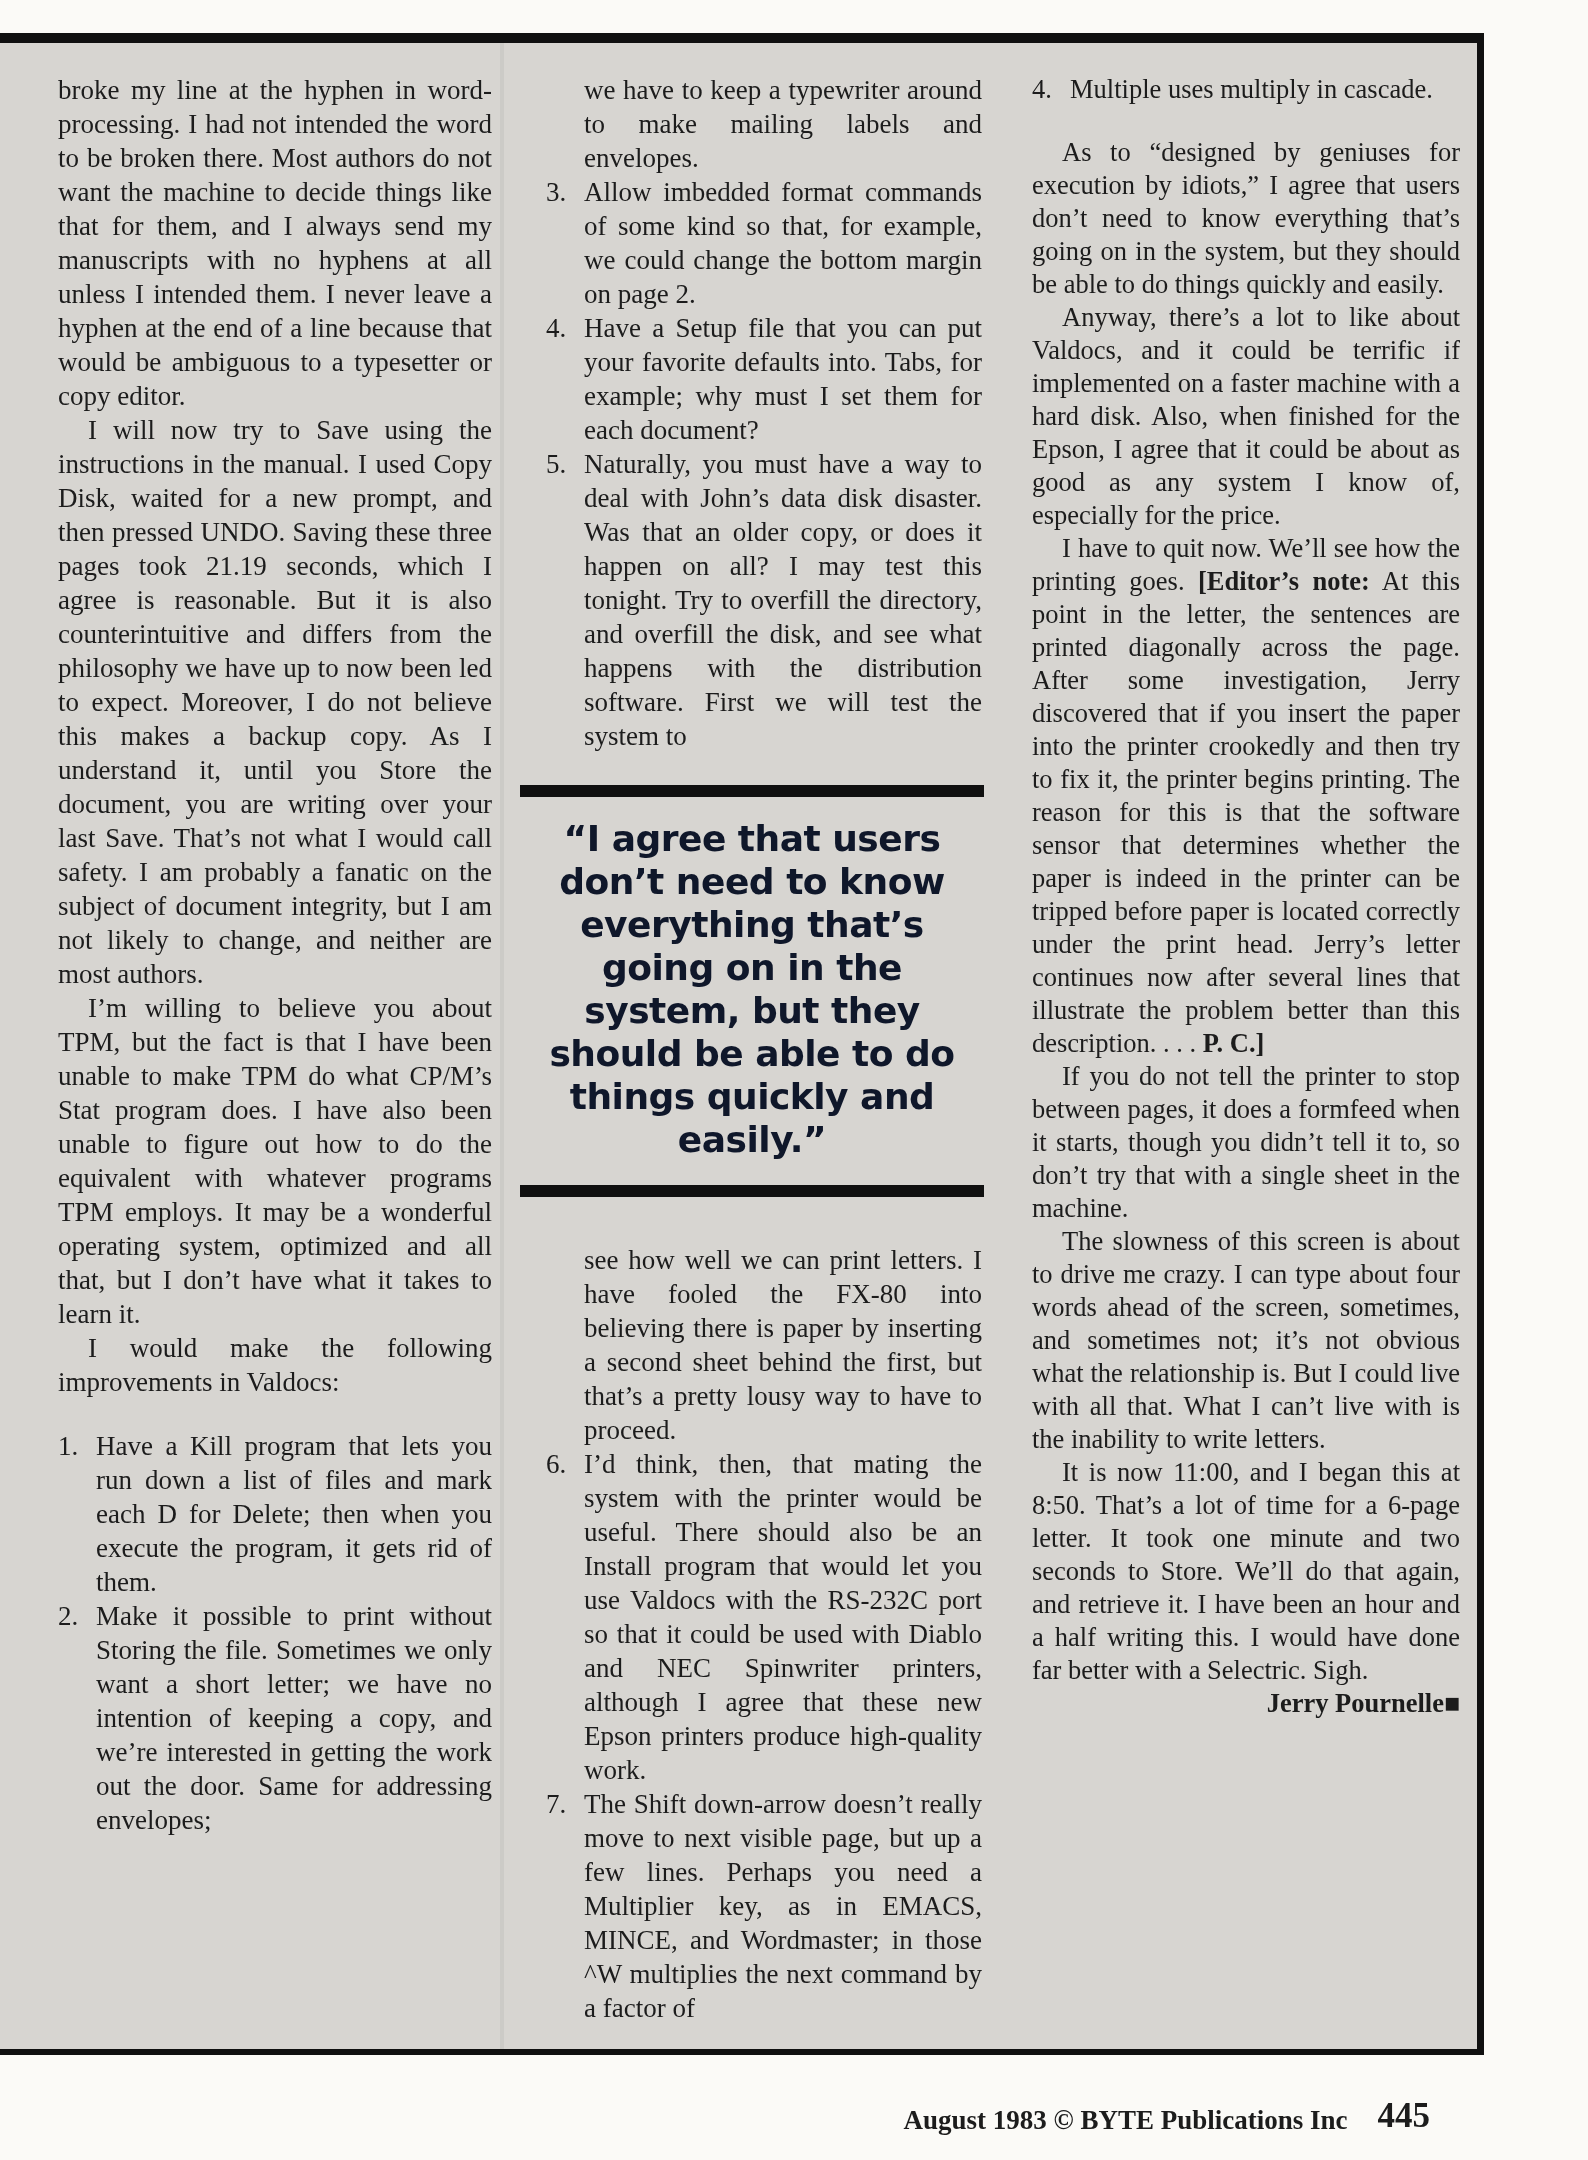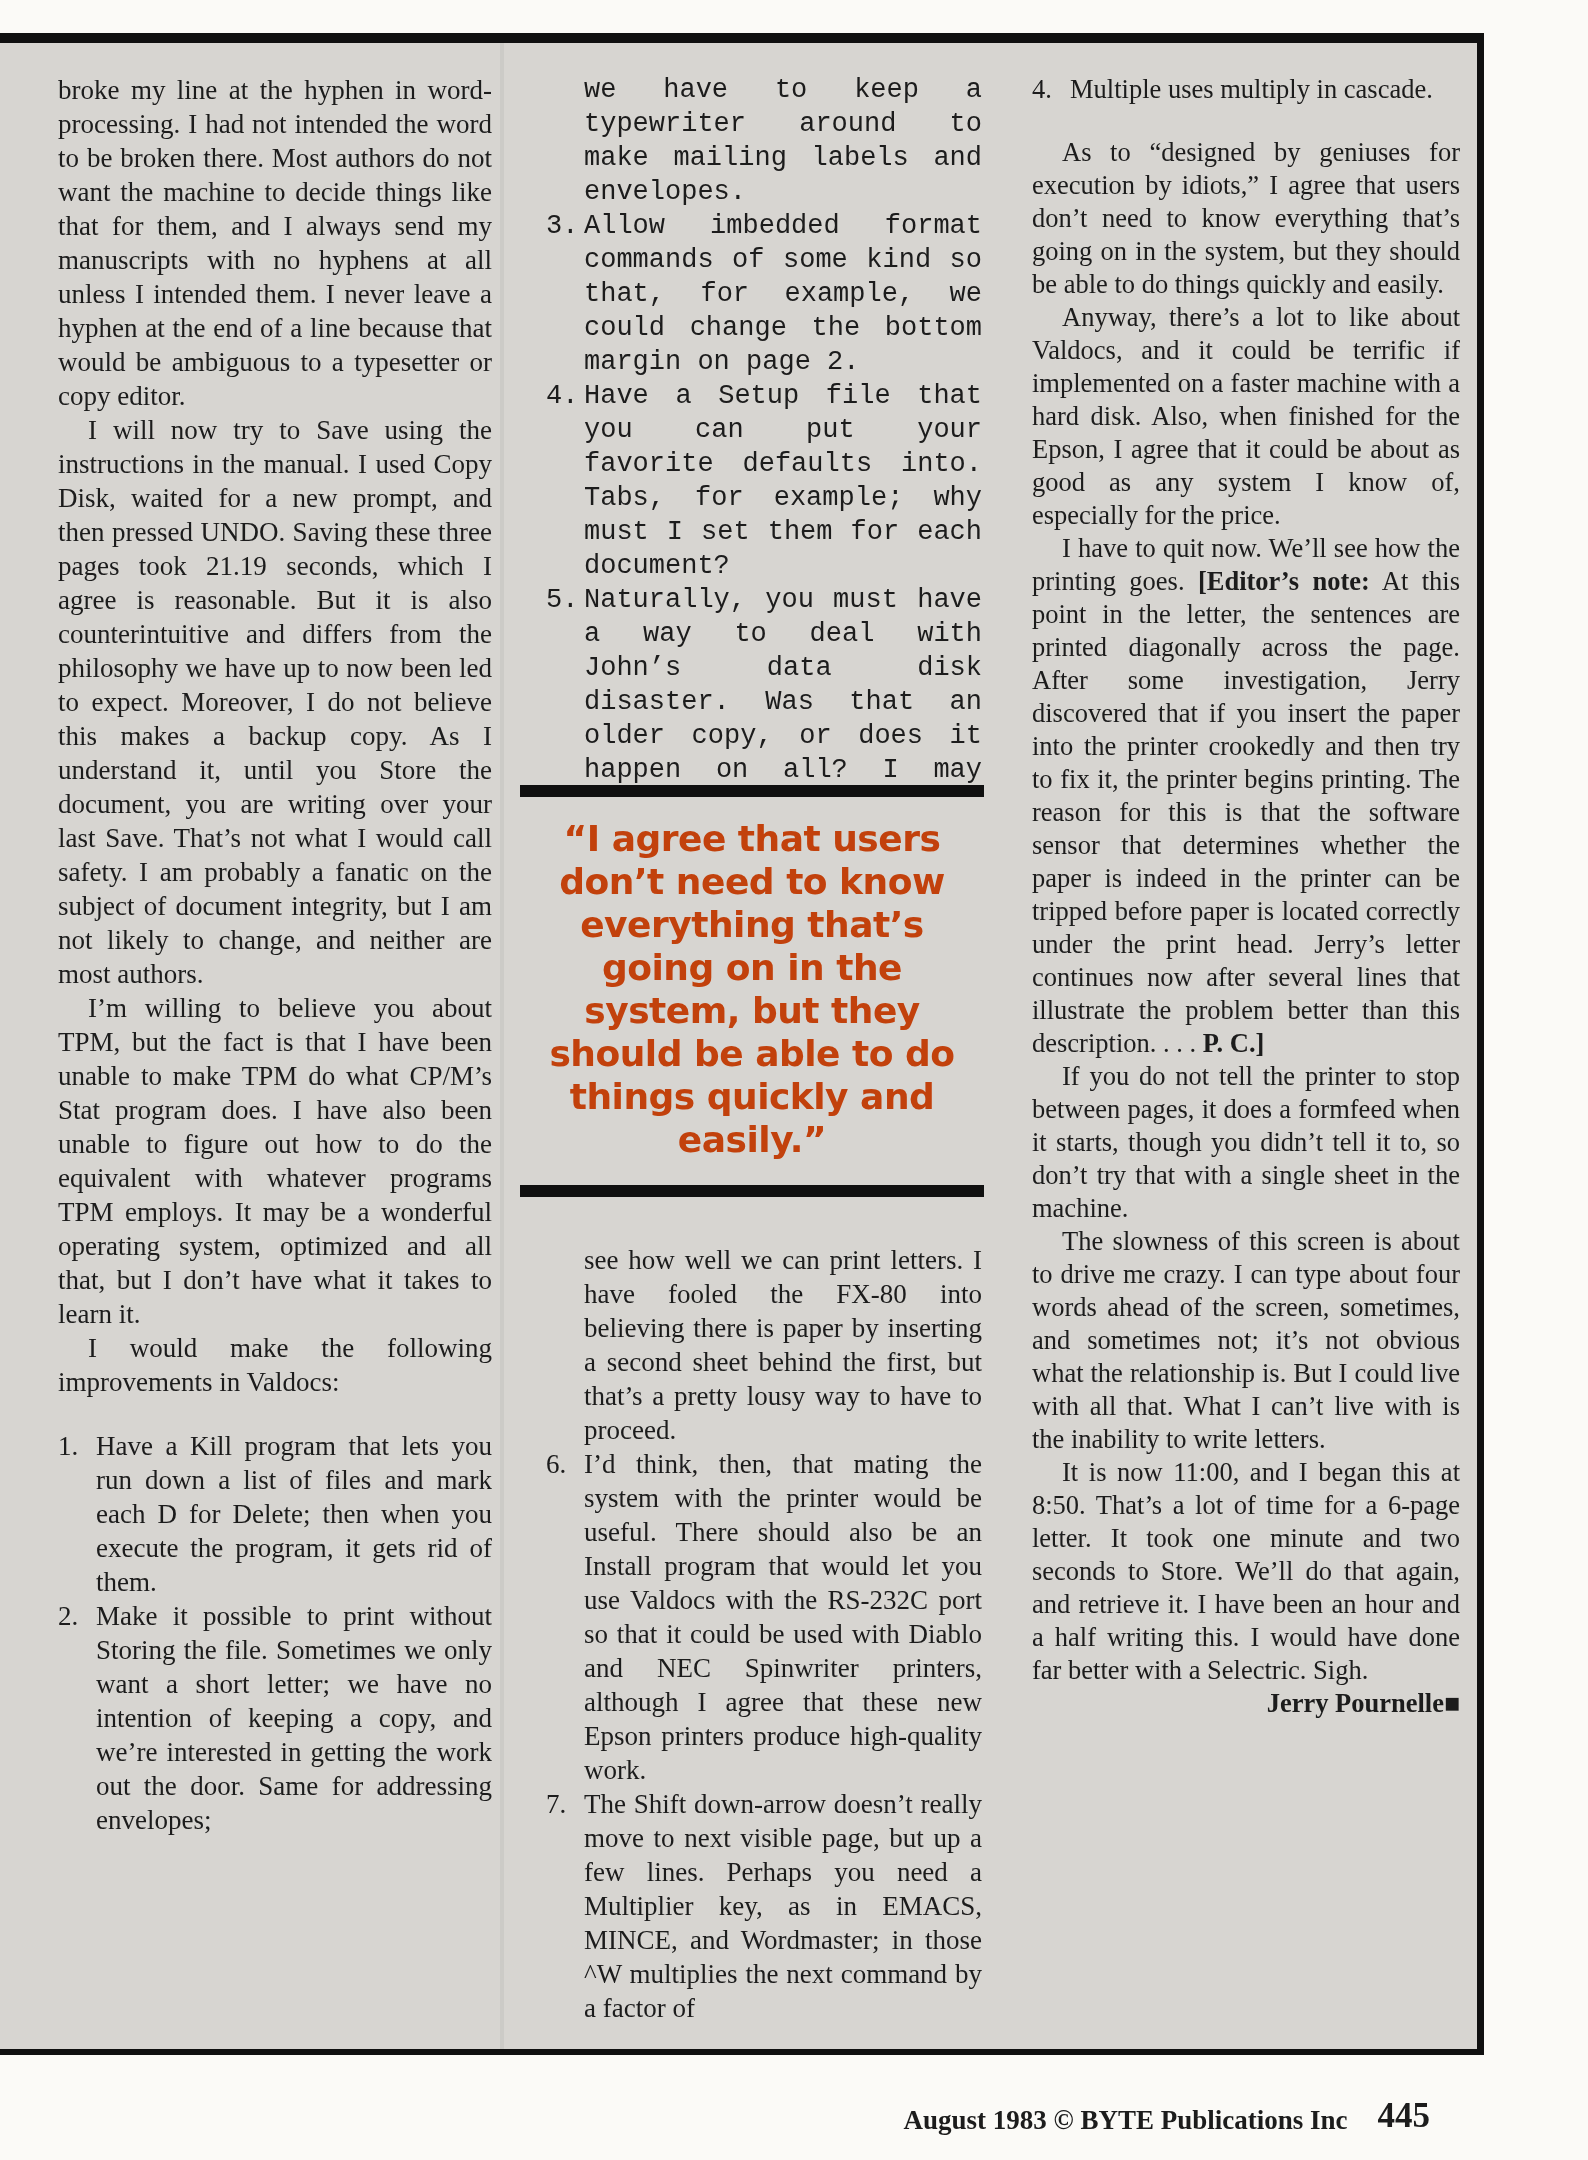--- a/index.html
+++ b/index.html
@@ -8,27 +8,27 @@
     font-family:"Liberation Serif","DejaVu Serif",serif;color:#1c1c1c;overflow:hidden;
   }
   #frame{
     position:absolute;left:0;top:33px;width:1484px;height:2022px;
     background:#d7d5d1;box-sizing:border-box;
     border-top:10px solid #101010;border-right:7px solid #101010;border-bottom:6px solid #101010;
   }
   .seam{position:absolute;left:500px;top:0;width:4px;height:100%;background:rgba(70,70,70,0.07);}
   .col{position:absolute;font-size:27px;line-height:34px;text-align:justify;overflow:hidden;}
   #col1{left:58px;top:30px;width:434px;height:1952px;}
-  #col2top{left:546px;top:30px;width:436px;height:712px;font-family:Liberation Mono, monospace;}
+  #col2top{left:546px;top:30px;width:436px;height:712px;}
   #quote{
     position:absolute;left:520px;top:742px;width:464px;box-sizing:border-box;
     border-top:12px solid #101010;border-bottom:12px solid #101010;
     padding:20px 2px 24px 2px;text-align:center;
     font-family:"DejaVu Sans","Liberation Sans",sans-serif;font-weight:bold;
-    font-size:36px;line-height:43px;letter-spacing:-0.5px;color:#c2410c;
+    font-size:36px;line-height:43px;letter-spacing:-0.5px;color:#0f172a;
   }
   #col2bot{left:546px;top:1200px;width:436px;height:792px;}
   #col3{left:1032px;top:30px;width:428px;height:1978px;font-size:26.5px;line-height:33px;}
   .para{margin:0;}
   .ind{text-indent:30px;}
   .li{display:flex;}
   .num{width:38px;flex:none;}
   .litxt{flex:1;text-align:justify;}
   .cont{margin-left:38px;}
   .gap{height:30px;}

